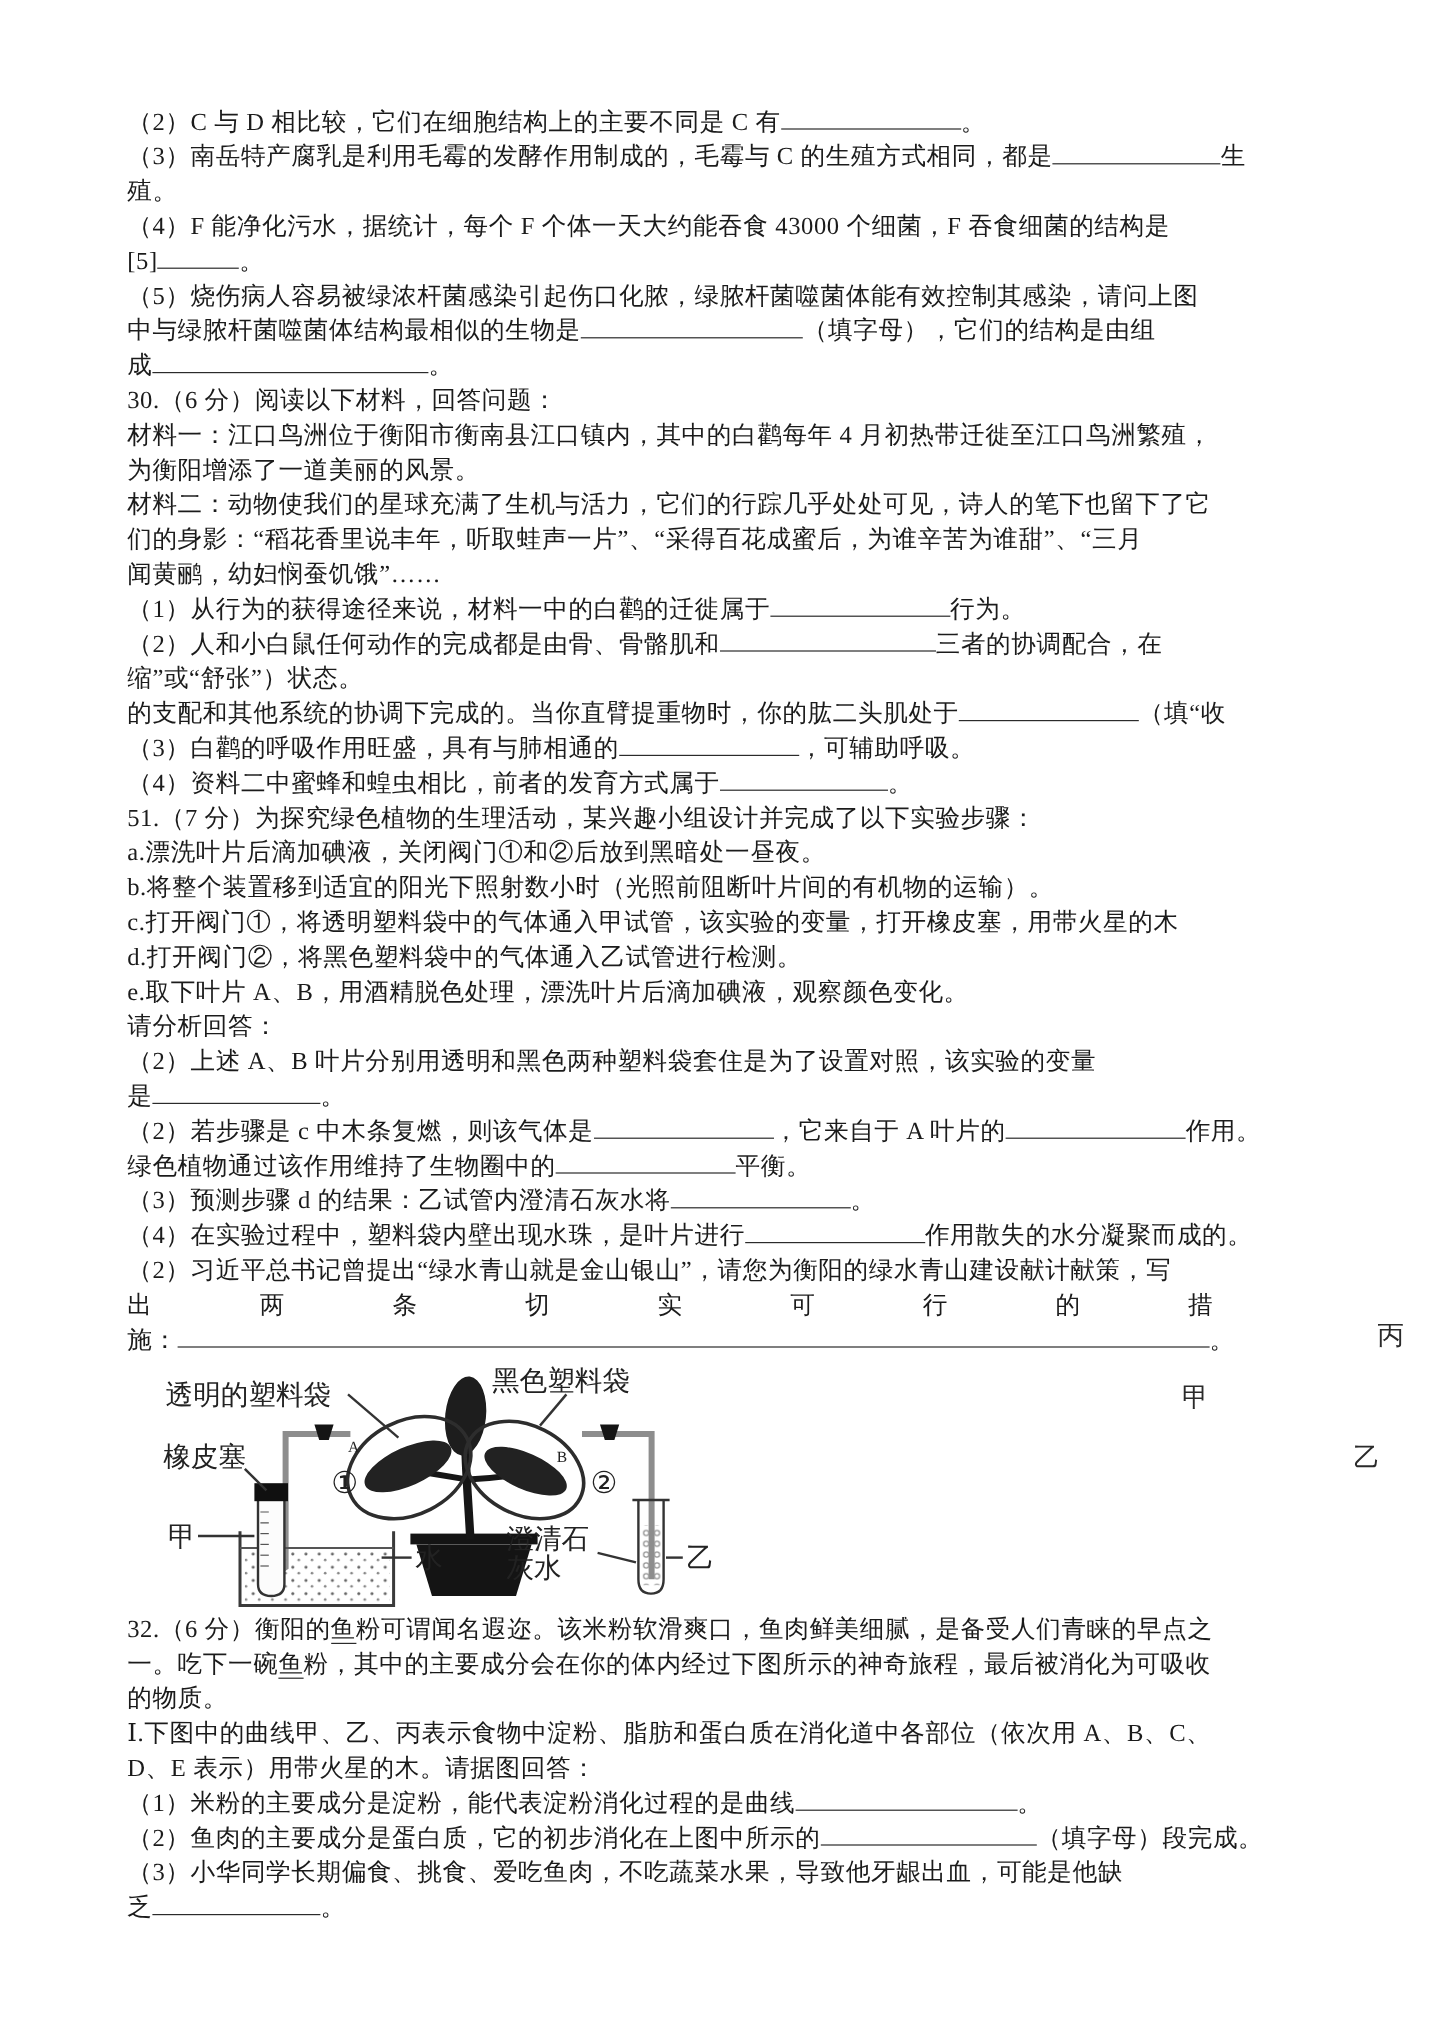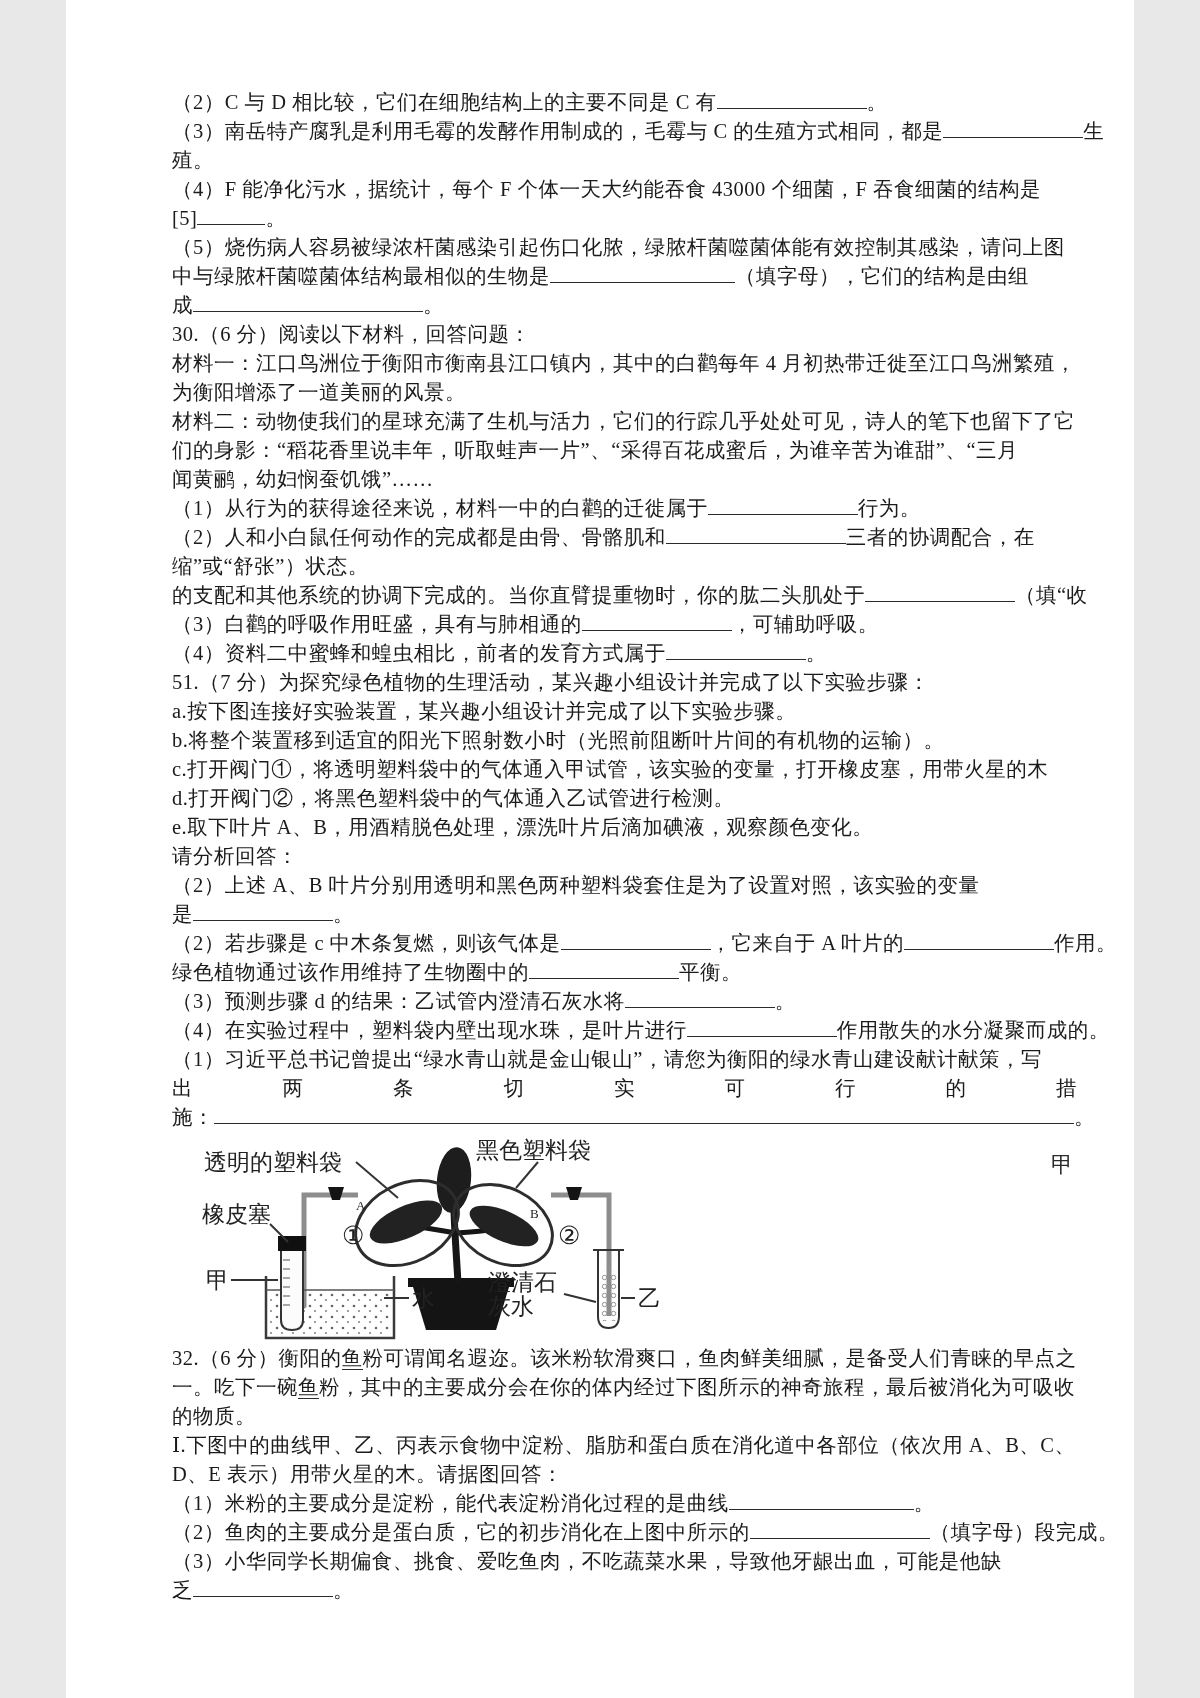--- a/index.html
+++ b/index.html
@@ -1,19 +1,19 @@
 <!DOCTYPE html>
 <html><head>
 <meta charset="utf-8">
 <title>Document</title>
 <style>
   html,body{margin:0;padding:0;background:#e8e8e8;}
   .page{
     position:relative;
-    width:1068px;height:1698px;
+    width:1200px;height:1698px;
     margin:0 auto;
     background:#ffffff;
     overflow:hidden;
     font-family:"Liberation Serif","DejaVu Serif",serif;
     color:#1b1b1b;
   }
   .doc{position:absolute;left:106px;top:88px;width:990px;}
   .line{
     font-size:20.5px;
     line-height:29px;
@@ -70,33 +70,33 @@
         <div class="line">材料二：动物使我们的星球充满了生机与活力，它们的行踪几乎处处可见，诗人的笔下也留下了它</div>
         <div class="line">们的身影：“稻花香里说丰年，听取蛙声一片”、“采得百花成蜜后，为谁辛苦为谁甜”、“三月</div>
         <div class="line">闻黄鹂，幼妇悯蚕饥饿”……</div>
         <div class="line">（1）从行为的获得途径来说，材料一中的白鹳的迁徙属于<span class="bl" style="width: 150px;"></span>行为。</div>
         <div class="line">（2）人和小白鼠任何动作的完成都是由骨、骨骼肌和<span class="bl" style="width: 180px;"></span>三者的协调配合，在</div>
         <div class="line">缩”或“舒张”）状态。</div>
         <div class="line">的支配和其他系统的协调下完成的。当你直臂提重物时，你的肱二头肌处于<span class="bl" style="width: 150px;"></span>（填“收</div>
         <div class="line">（3）白鹳的呼吸作用旺盛，具有与肺相通的<span class="bl" style="width: 150px;"></span>，可辅助呼吸。</div>
         <div class="line">（4）资料二中蜜蜂和蝗虫相比，前者的发育方式属于<span class="bl" style="width: 140px;"></span>。</div>
         <div class="line">51.（7 分）为探究绿色植物的生理活动，某兴趣小组设计并完成了以下实验步骤：</div>
-        <div class="line">a.按下图连接好实验装置，某兴趣小组设计并完成了以下实验步骤。</div>
+        <div class="line">a.漂洗叶片后滴加碘液，关闭阀门①和②后放到黑暗处一昼夜。</div>
         <div class="line">b.将整个装置移到适宜的阳光下照射数小时（光照前阻断叶片间的有机物的运输）。</div>
         <div class="line">c.打开阀门①，将透明塑料袋中的气体通入甲试管，该实验的变量，打开橡皮塞，用带火星的木</div>
         <div class="line">d.打开阀门②，将黑色塑料袋中的气体通入乙试管进行检测。</div>
         <div class="line">e.取下叶片 A、B，用酒精脱色处理，漂洗叶片后滴加碘液，观察颜色变化。</div>
         <div class="line">请分析回答：</div>
         <div class="line">（2）上述 A、B 叶片分别用透明和黑色两种塑料袋套住是为了设置对照，该实验的变量</div>
         <div class="line">是<span class="bl" style="width: 140px;"></span>。</div>
         <div class="line">（2）若步骤是 c 中木条复燃，则该气体是<span class="bl" style="width: 150px;"></span>，它来自于 A 叶片的<span class="bl" style="width: 150px;"></span>作用。</div>
         <div class="line">绿色植物通过该作用维持了生物圈中的<span class="bl" style="width: 150px;"></span>平衡。</div>
         <div class="line">（3）预测步骤 d 的结果：乙试管内澄清石灰水将<span class="bl" style="width: 150px;"></span>。</div>
         <div class="line">（4）在实验过程中，塑料袋内壁出现水珠，是叶片进行<span class="bl" style="width: 150px;"></span>作用散失的水分凝聚而成的。</div>
-        <div class="line">（1）习近平总书记曾提出“绿水青山就是金山银山”，请您为衡阳的绿水青山建设献计献策，写</div>
+        <div class="line">（2）习近平总书记曾提出“绿水青山就是金山银山”，请您为衡阳的绿水青山建设献计献策，写</div>
         <div class="line spread">出两条切实可行的措</div>
         <div class="line">施：<span class="bl" style="width: 860px;"></span>。</div>
       </div>
 
     <div class="figure">
       <svg width="620" height="202" viewBox="0 0 620 202">
         <defs>
           <pattern id="waterdots" width="11" height="11" patternUnits="userSpaceOnUse">
             <circle cx="3" cy="3" r="1.3" fill="#666"></circle>
             <circle cx="8" cy="8" r="1.1" fill="#888"></circle>

